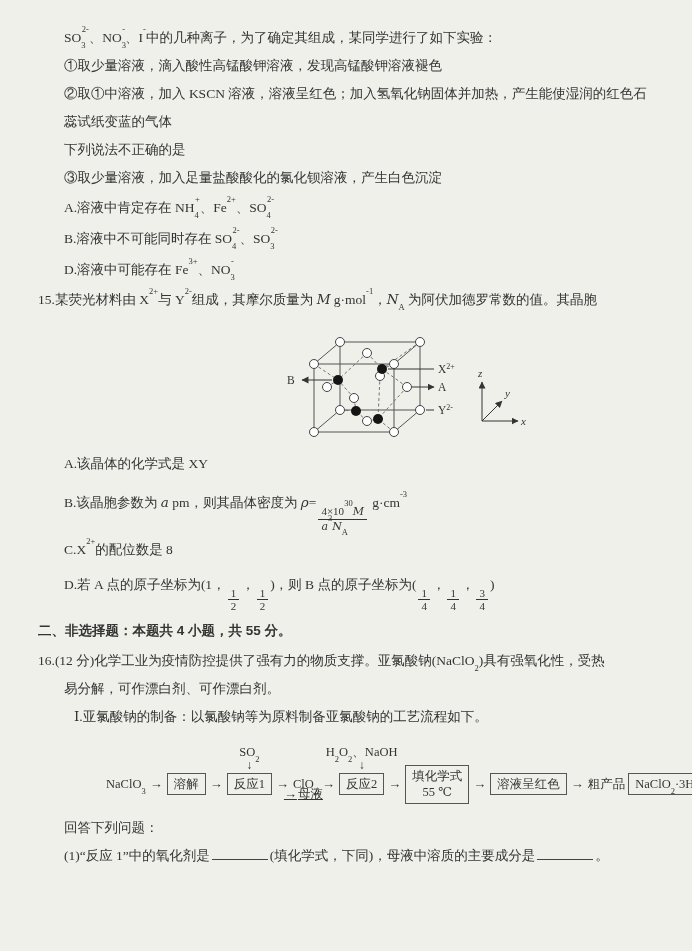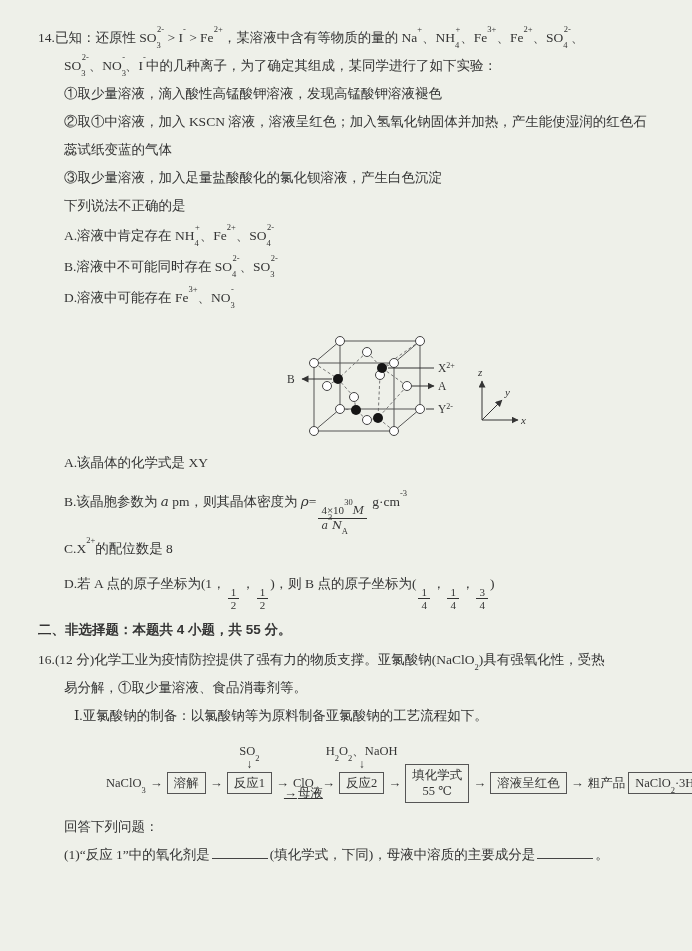--- a/index.html
+++ b/index.html
@@ -46,33 +46,33 @@
   .blank{display:inline-block;width:56px;border-bottom:1px solid #444;height:1em;
          vertical-align:baseline;margin:0 2px;}
   svg text{fill:#343434;}
 </style>
 </head>
 <body>
 
 <div class="page">
 
   <section>
-    <div class="ln">14.已知：还原性 SO<sub>3</sub><sup>2-</sup> &gt; I<sup>-</sup> &gt; Fe<sup>2+</sup>，某溶液中含有等物质的量的 Na<sup>+</sup>、NH<sub>4</sub><sup>+</sup>、Fe<sup>3+</sup>、Fe<sup>2+</sup>、SO<sub>4</sub><sup>2-</sup>、</div>
     <div class="ln ind">SO<sub>3</sub><sup>2-</sup>、NO<sub>3</sub><sup>-</sup>、I<sup>-</sup>中的几种离子，为了确定其组成，某同学进行了如下实验：</div>
     <div class="ln ind">①取少量溶液，滴入酸性高锰酸钾溶液，发现高锰酸钾溶液褪色</div>
     <div class="ln ind">②取①中溶液，加入 KSCN 溶液，溶液呈红色；加入氢氧化钠固体并加热，产生能使湿润的红色石</div>
     <div class="ln ind">蕊试纸变蓝的气体</div>
+    <div class="ln ind">下列说法不正确的是</div>
     <div class="ln ind">③取少量溶液，加入足量盐酸酸化的氯化钡溶液，产生白色沉淀</div>
-    <div class="ln ind">下列说法不正确的是</div>
     <div class="ln ind opt">A.溶液中肯定存在 NH<sub>4</sub><sup>+</sup>、Fe<sup>2+</sup>、SO<sub>4</sub><sup>2-</sup></div>
     <div class="ln ind opt">B.溶液中不可能同时存在 SO<sub>4</sub><sup>2-</sup>、SO<sub>3</sub><sup>2-</sup></div>
     <div class="ln ind opt">D.溶液中可能存在 Fe<sup>3+</sup>、NO<sub>3</sub><sup>-</sup></div>
   </section>
 
   <section>
+    <div class="ln">15.某荧光材料由 X<sup>2+</sup>与 Y<sup>2-</sup>组成，其摩尔质量为 <i>M</i> g·mol<sup>-1</sup>，<i>N</i><sub>A</sub> 为阿伏加德罗常数的值。其晶胞</div>
 
     <div class="diagram-wrap">
       <svg width="254" height="122" viewBox="0 0 254 122">
         <defs>
           <marker id="ah" markerWidth="8" markerHeight="8" refX="6.5" refY="3.5" orient="auto">
             <path d="M0,0 L7,3.5 L0,7 z" fill="#343434"></path>
           </marker>
         </defs>
         <g stroke="#555" stroke-width="1" fill="none">
           <rect x="38" y="44" width="80" height="68"></rect>
@@ -167,21 +167,21 @@
         </span>，<span class="frac">
           <span class="fn">3</span>
           <span class="fd">4</span>
         </span>)</div>
   </section>
 
   <div class="section-head">二、非选择题：本题共 4 小题，共 55 分。</div>
 
   <section>
     <div class="ln">16.(12 分)化学工业为疫情防控提供了强有力的物质支撑。亚氯酸钠(NaClO<sub>2</sub>)具有强氧化性，受热</div>
-    <div class="ln ind">易分解，①取少量溶液、食品消毒剂等。</div>
+    <div class="ln ind">易分解，可作漂白剂、可作漂白剂。</div>
     <div class="ln ind2">Ⅰ.亚氯酸钠的制备：以氯酸钠等为原料制备亚氯酸钠的工艺流程如下。</div>
 
     <div class="flow">
       <span>NaClO<sub>3</sub></span>
       <span class="farr">→</span>
       <span class="fbox">溶解</span>
       <span class="farr">→</span>
       <span class="step-wrap">
         <span class="fbox">反应1</span>
         <span class="tin">

